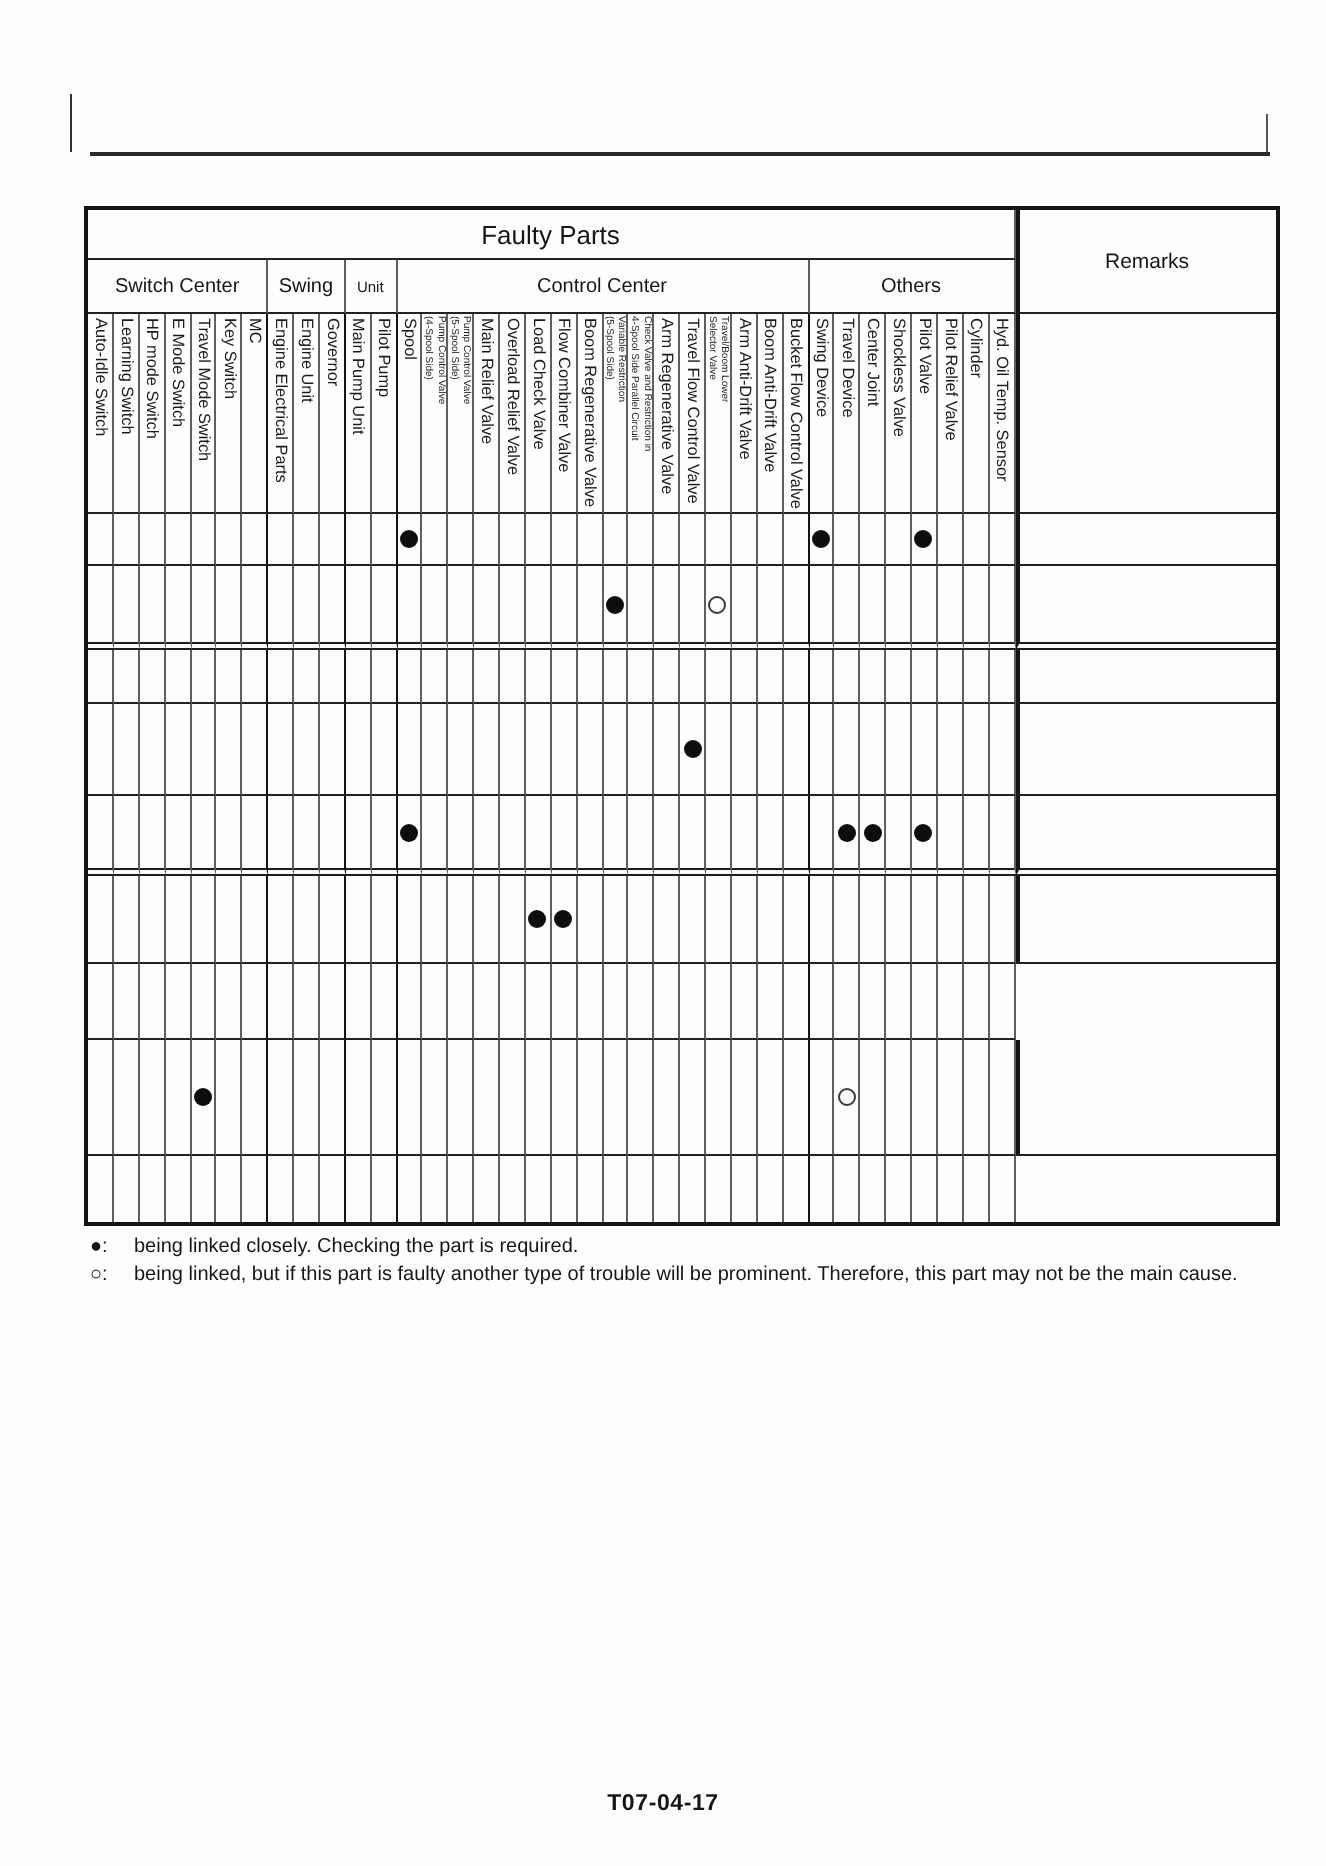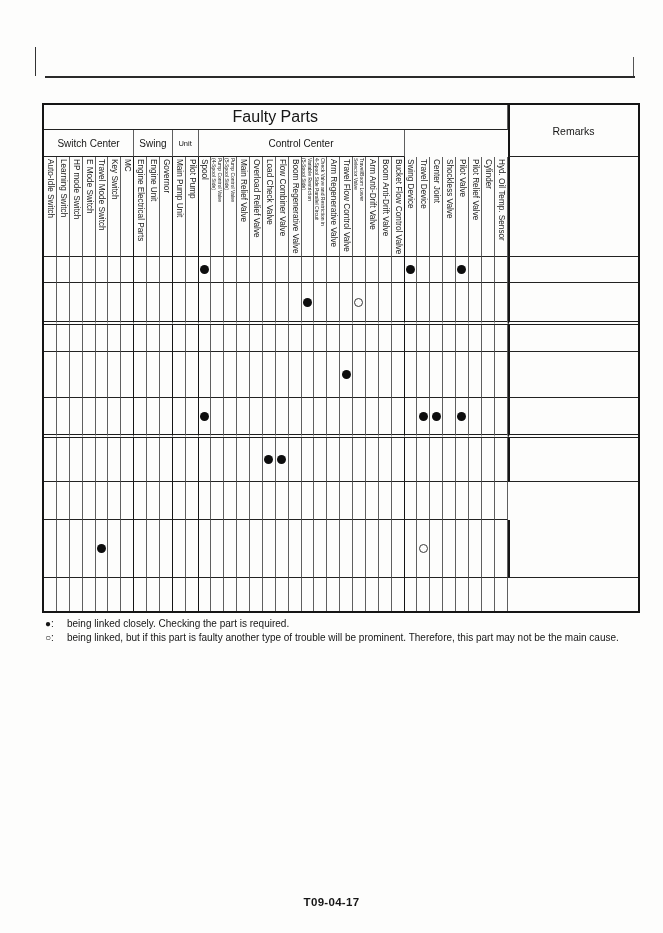--- a/index.html
+++ b/index.html
@@ -6,21 +6,21 @@
   body{font-family:"Liberation Sans",sans-serif;background:#e8e8e8;}
   .page{position:relative;width:663px;height:933px;background:#fdfdfc;margin:0 auto;overflow:hidden;color:#161616;}
   .title{position:absolute;top:52px;left:0;width:100%;text-align:center;font-size:14.5px;font-weight:bold;letter-spacing:.2px;}
   .title-rule{position:absolute;left:45px;top:76px;width:590px;height:2px;background:#2a2a2a;}
   .margin-tick-left{position:absolute;left:35px;top:47px;width:1px;height:29px;background:#333;}
   .margin-tick-right{position:absolute;left:633px;top:57px;width:1px;height:20px;background:#555;}
 
   .tbl{position:absolute;left:42px;top:103px;display:grid;background:#fdfdfc;border:2px solid #151515;}
   .c{box-sizing:border-box;border-right:1px solid #5f5f5f;border-bottom:1px solid #222;overflow:hidden;}
   .gb{border-right:1px solid #141414;}
-  .fp{display:flex;align-items:center;justify-content:center;font-size:16px;}
+  .fp{display:flex;align-items:center;justify-content:center;font-size:13px;}
   .grp{display:flex;align-items:center;justify-content:center;font-size:10px;white-space:nowrap;}
   .grp-sm{font-size:7.5px;}
   .rem-h{display:flex;align-items:center;justify-content:center;font-size:10.5px;border-left:2px solid #151515;border-right:none;}
   .rem-sp{border-left:2px solid #151515;border-right:none;}
   .lbl{writing-mode:vertical-rl;white-space:pre;font-size:8.2px;line-height:12.4px;padding-top:2px;color:#1b1b1b;}
   .lbl-sm{font-size:5px;line-height:6.1px;padding-top:1px;}
   .bc{display:flex;align-items:center;justify-content:center;}
   .tb{border-bottom:4px double #1d1d1d;}
   .lastrow{border-bottom:none;}
   .remc{border-left:2px solid #151515;border-right:none;font-size:9.5px;line-height:1.3;padding:5px 4px 2px 5px;}
@@ -42,20 +42,21 @@
   <div class="margin-tick-right"></div>
   <div class="title-rule"></div>
 
   <div class="tbl" style="grid-template-columns: repeat(36, 12.8889px) 130px; grid-template-rows: 25px 27px 100px 26px 42px 27px 46px 40px 44px 38px 58px 33px;">
       <div class="c fp" style="grid-area: 1 / 1 / span 1 / span 36;">Faulty Parts</div>
       <div class="c rem-h" style="grid-area: 1 / 37 / span 2 / span 1;">Remarks</div>
       <div class="c grp" style="grid-area: 2 / 1 / span 1 / span 7;">Switch Center</div>
       <div class="c grp" style="grid-area: 2 / 8 / span 1 / span 3;">Swing</div>
       <div class="c grp grp-sm" style="grid-area: 2 / 11 / span 1 / span 2;">Unit</div>
       <div class="c grp" style="grid-area: 2 / 13 / span 1 / span 16;">Control Center</div>
+      <div class="c grp" style="grid-area: 2 / 29 / span 1 / span 8;">Others</div>
       <div class="c lbl" style="grid-area: 3 / 1 / span 1 / span 1;">Auto-Idle Switch</div>
       <div class="c lbl" style="grid-area: 3 / 2 / span 1 / span 1;">Learning Switch</div>
       <div class="c lbl" style="grid-area: 3 / 3 / span 1 / span 1;">HP mode Switch</div>
       <div class="c lbl" style="grid-area: 3 / 4 / span 1 / span 1;">E Mode Switch</div>
       <div class="c lbl" style="grid-area: 3 / 5 / span 1 / span 1;">Travel Mode Switch</div>
       <div class="c lbl" style="grid-area: 3 / 6 / span 1 / span 1;">Key Switch</div>
       <div class="c lbl gb" style="grid-area: 3 / 7 / span 1 / span 1;">MC</div>
       <div class="c lbl" style="grid-area: 3 / 8 / span 1 / span 1;">Engine Electrical Parts</div>
       <div class="c lbl" style="grid-area: 3 / 9 / span 1 / span 1;">Engine Unit</div>
       <div class="c lbl gb" style="grid-area: 3 / 10 / span 1 / span 1;">Governor</div>
@@ -456,14 +457,14 @@
     <div class="legend-row">
       <span class="legend-sym">●:</span>
       <span class="legend-text">being linked closely. Checking the part is required.</span>
     </div>
     <div class="legend-row">
       <span class="legend-sym">○:</span>
       <span class="legend-text">being linked, but if this part is faulty another type of trouble will be prominent. Therefore, this part may not be the main cause.</span>
     </div>
   </div>
 
-  <div class="footer">T09-04-17</div>
+  <div class="footer">T07-04-17</div>
 </div>
 
 </body></html>

